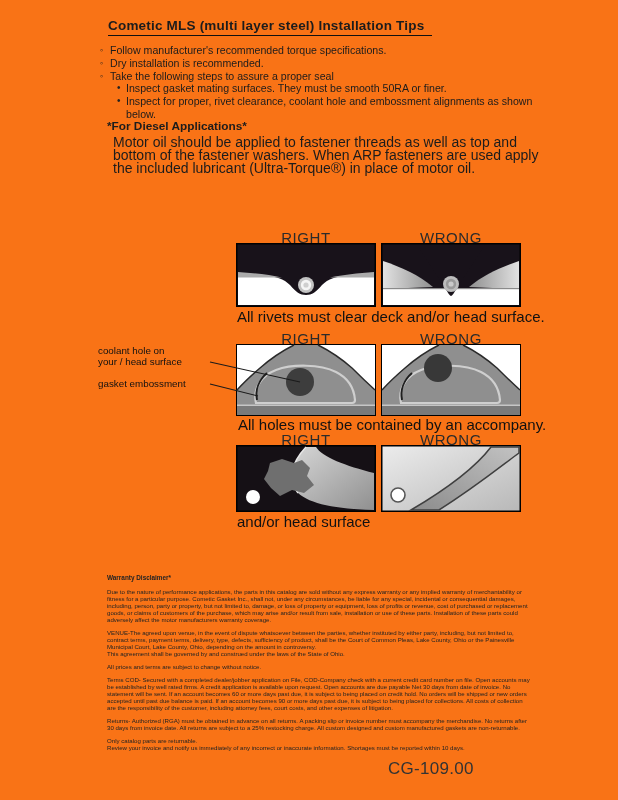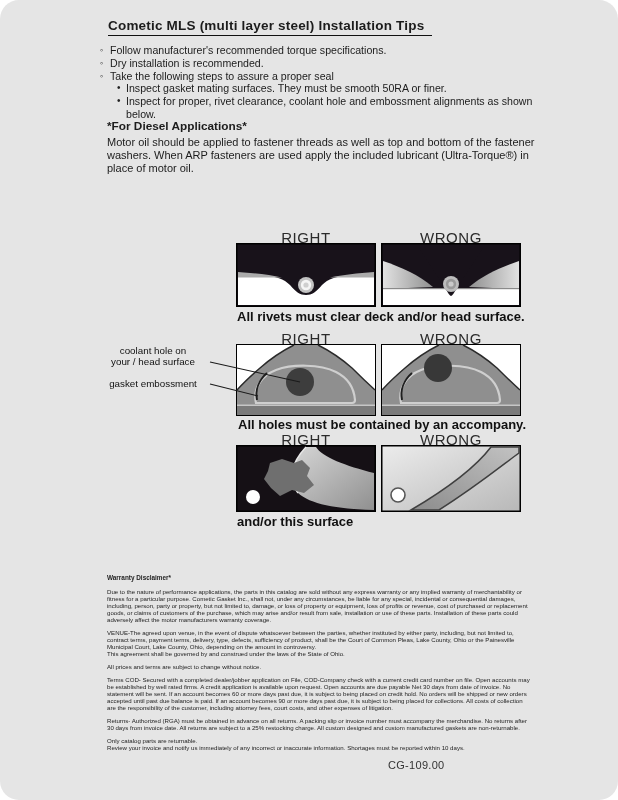--- a/index.html
+++ b/index.html
@@ -1,42 +1,42 @@
 <!DOCTYPE html>
 <html><head>
 <meta charset="utf-8">
 <style>
   html,body { margin:0; padding:0; background:#ffffff; }
   #page {
-    position:relative; width:618px; height:800px; background:#e5e5e5;
-    font-family:"Liberation Sans", sans-serif; color:#1c1c1c; overflow:hidden;border-radius:19px;
+    position:relative; width:618px; height:800px; background:#f97316;
+    font-family:"Liberation Sans", sans-serif; color:#1c1c1c; overflow:hidden;
   }
   .title {
     position:absolute; top:18px; left:108px;
     font-size:13.5px; font-weight:bold; letter-spacing:0.2px;
     border-bottom:1.6px solid #111; padding:0 8px 2px 0;
   }
   .bullets { position:absolute; top:44px; left:100px; width:436px; font-size:10.6px; line-height:12.8px; }
   .b-row { display:flex; }
   .b-row .marker { width:10px; flex:0 0 10px; font-size:9px; line-height:12.8px; color:#222; }
   .b-row.sub { padding-left:17px; }
   .b-row.sub .marker { width:9px; flex:0 0 9px; font-size:10px; }
   .section-heading { position:absolute; top:119px; left:107px; font-size:11.8px; font-weight:bold;text-align:right; }
-  .para { position:absolute; left:107px; width:428px; font-size:11px; line-height:13px; }
+  .para { position:absolute; left:113px; width:428px; font-size:14px; line-height:13px; }
   .fig-row { position:absolute; left:236px; display:flex; gap:5px; }
   .fig-col { width:140px; }
   .fig-label { text-align:center; font-size:15px; letter-spacing:0.6px; color:#2b2b2b; height:14px; }
   .fig-col svg { display:block; }
-  .caption { position:absolute; font-size:13px; font-weight:bold; color:#111; line-height:12.5px; }
-  .callout { position:absolute; left:98px; width:110px; text-align:center; font-size:9.8px; line-height:11px; color:#111; }
+  .caption { position:absolute; font-size:15px; font-weight:normal; color:#111; line-height:12.5px; }
+  .callout { position:absolute; left:98px; width:110px; text-align:left; font-size:9.8px; line-height:11px; color:#111; }
   #leader-overlay { position:absolute; left:205px; top:355px; width:105px; height:50px; pointer-events:none; z-index:5; }
   .warranty { position:absolute; left:107px; top:574px; width:424px; font-size:6.1px; line-height:7px; color:#232323; }
   .w-head { font-weight:bold; font-size:6.4px; margin-bottom:7px; }
   .w-block { margin-bottom:6px; }
-  .footer-code { position:absolute; left:388px; top:759px; font-size:11px; color:#333; letter-spacing:0.3px; }
+  .footer-code { position:absolute; left:388px; top:759px; font-size:17px; color:#333; letter-spacing:0.3px; }
 </style>
 </head>
 <body>
 
 <div id="page">
 
   <div class="title">Cometic MLS (multi layer steel) Installation Tips</div>
 
   <div class="bullets">
     <div class="b-row">
@@ -182,21 +182,21 @@
               <stop offset="1" stop-color="#c2c2c2"></stop>
           </linearGradient>
         </defs>
         <rect x="0.75" y="0.75" width="138.5" height="65.5" fill="url(#bgW)" stroke="#000" stroke-width="1.5"></rect>
         <path d="M138,2 L110,2 C94,23 64,45 30,65 L58,65 C96,41 124,18 138,8 Z" fill="url(#swW)" stroke="#3f3f3f" stroke-width="1.5"></path>
         <circle cx="17" cy="50" r="7" fill="#ffffff" stroke="#555" stroke-width="1.6"></circle>
       </svg>
     </div>
   </div>
   <div class="caption" style="top:516px; left:237px; width:300px">
-    <div>and/or this surface</div>
+    <div>and/or head surface</div>
   </div>
 
   <div class="warranty">
     <div class="w-head">Warranty Disclaimer*</div>
     <div class="w-block">Due to the nature of performance applications, the parts in this catalog are sold without any express warranty or any implied warranty of merchantability or fitness for a particular purpose.  Cometic Gasket Inc., shall not, under any circumstances, be liable for any special, incidental or consequential damages, including, person, party or property, but not limited to, damage, or loss of property or equipment, loss of profits or revenue, cost of purchased or replacement goods, or claims of customers of the purchase, which may arise and/or result from sale, installation or use of these parts.  Installation of these parts could adversely affect the motor manufacturers warranty coverage.</div>
     <div class="w-block">
       <div>VENUE-The agreed upon venue, in the event of dispute whatsoever between the parties, whether instituted by either party, including, but not limited to, contract terms, payment terms, delivery, type, defects, sufficiency of product, shall be the Court of Common Pleas, Lake County, Ohio or the Painesville Municipal Court, Lake County, Ohio, depending on the amount in controversy.</div>
       <div>This agreement shall be governed by and construed under the laws of the State of Ohio.</div>
     </div>
     <div class="w-block">All prices and terms are subject to change without notice.</div>

